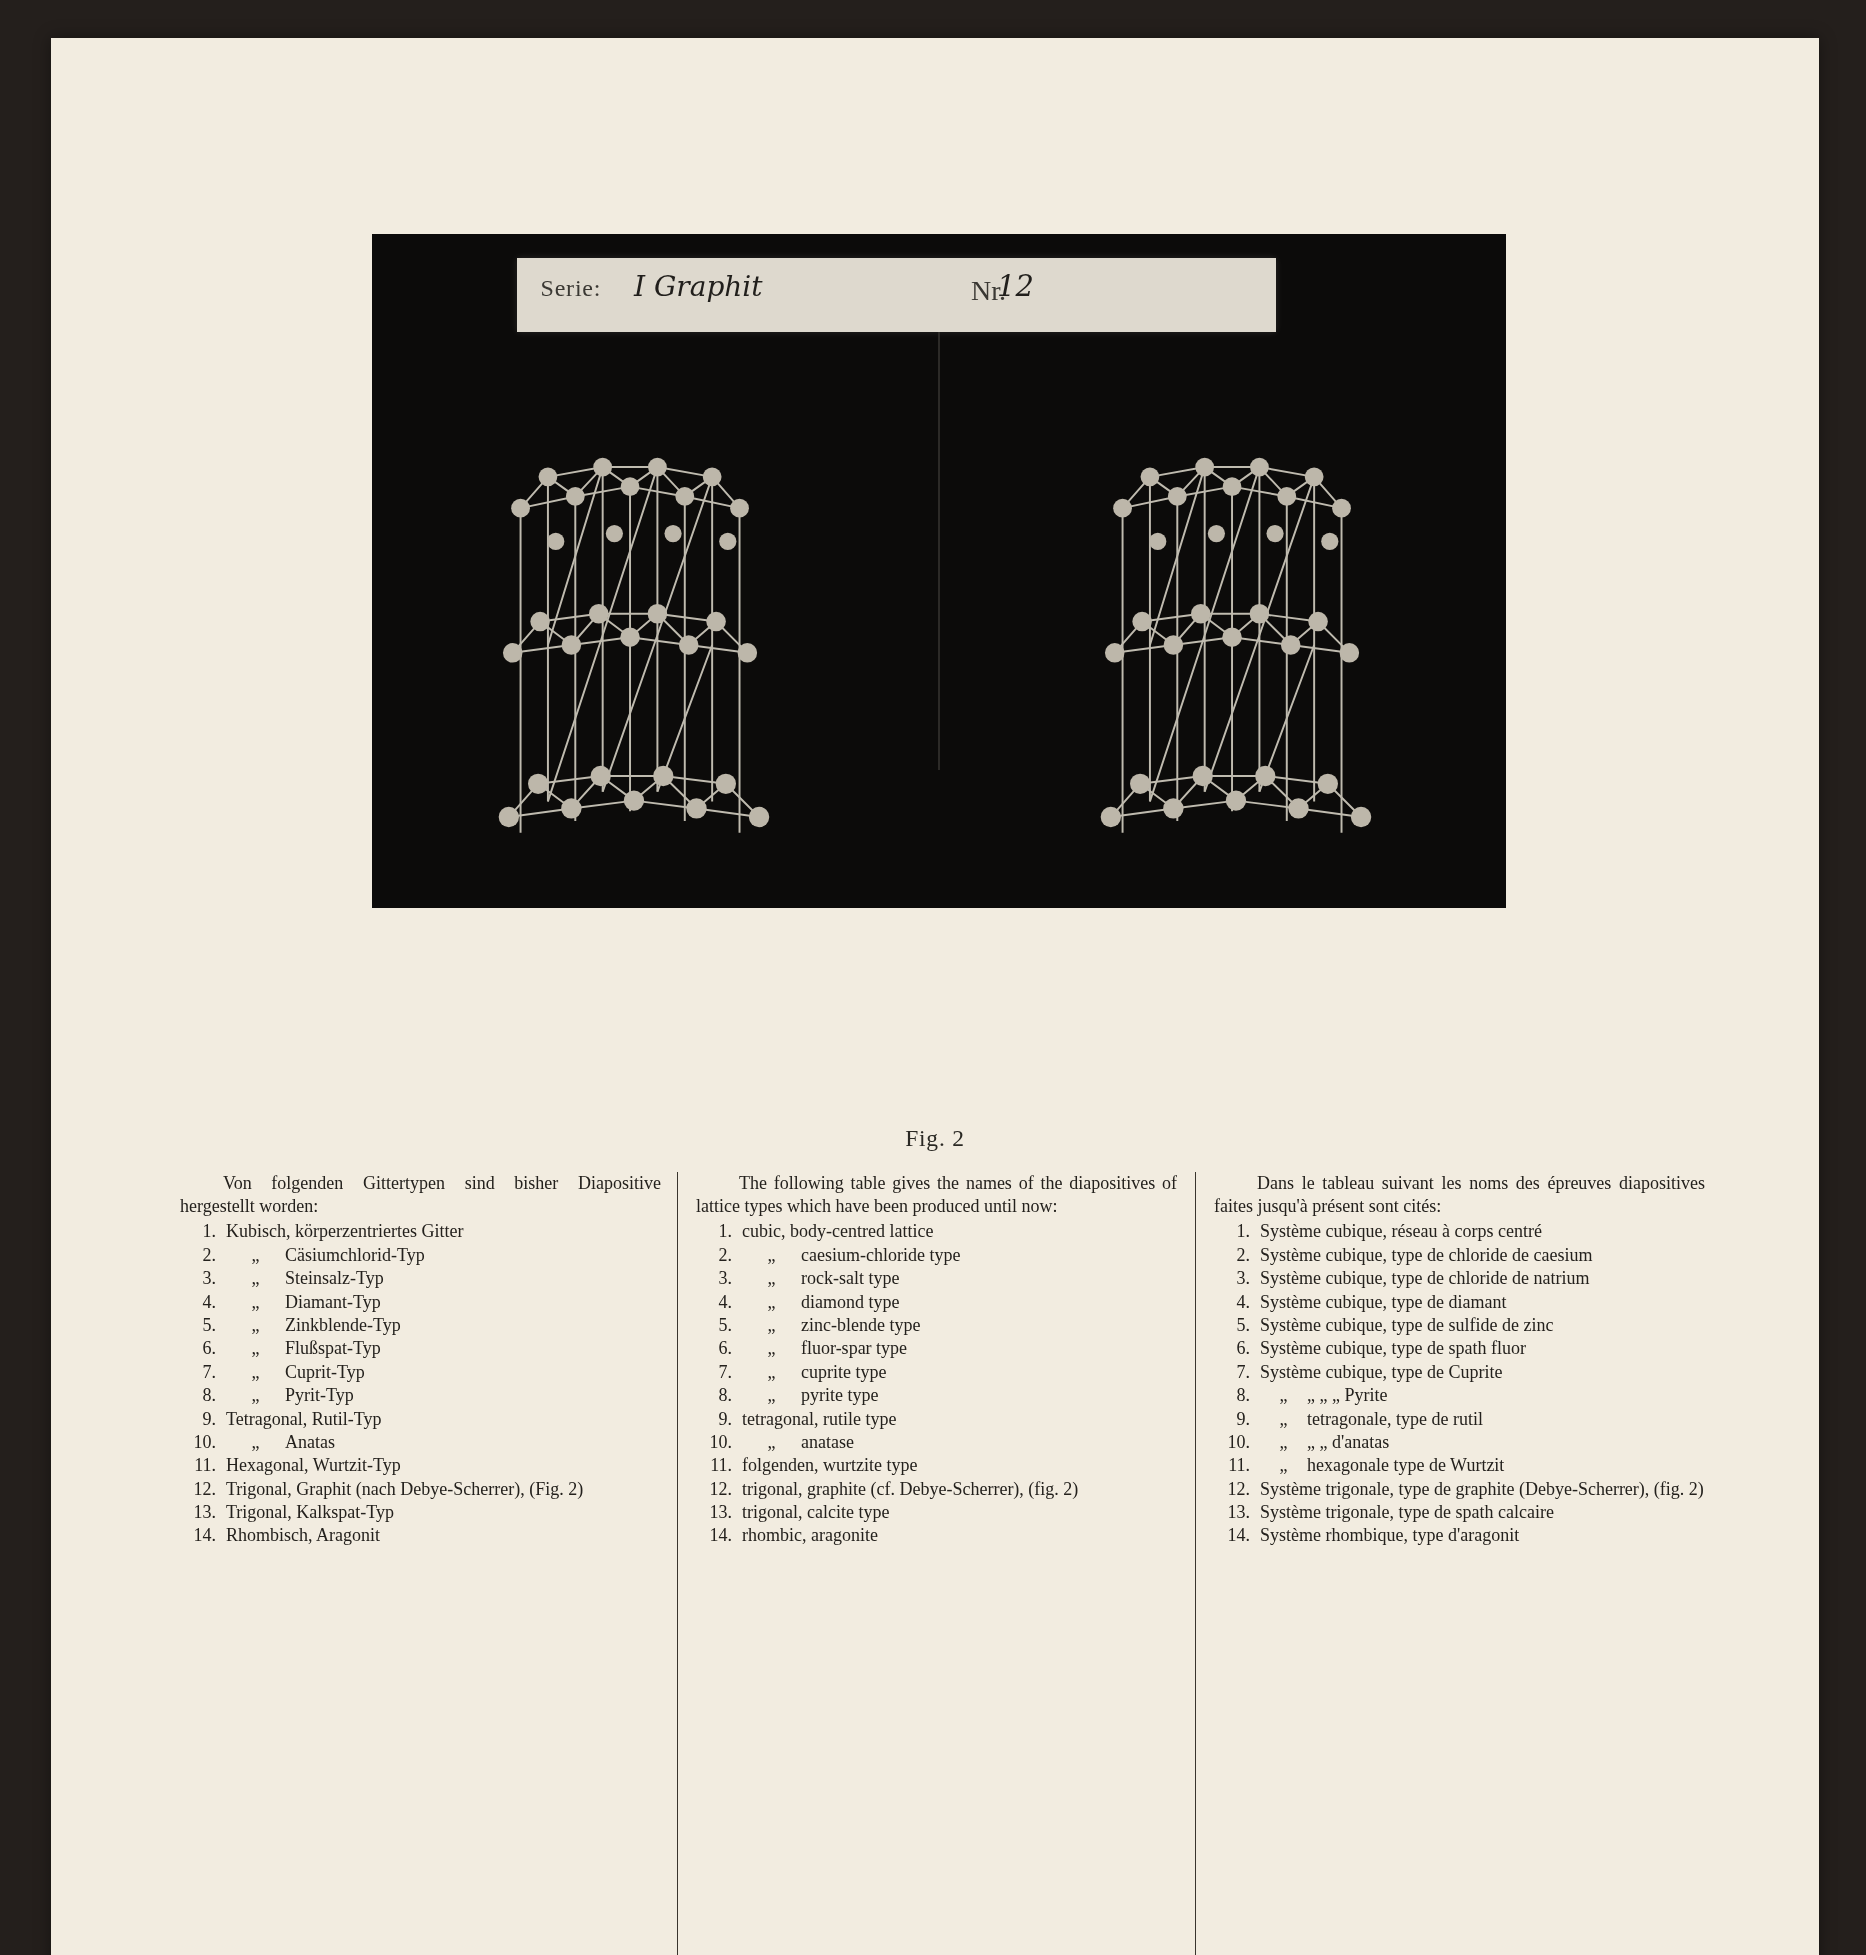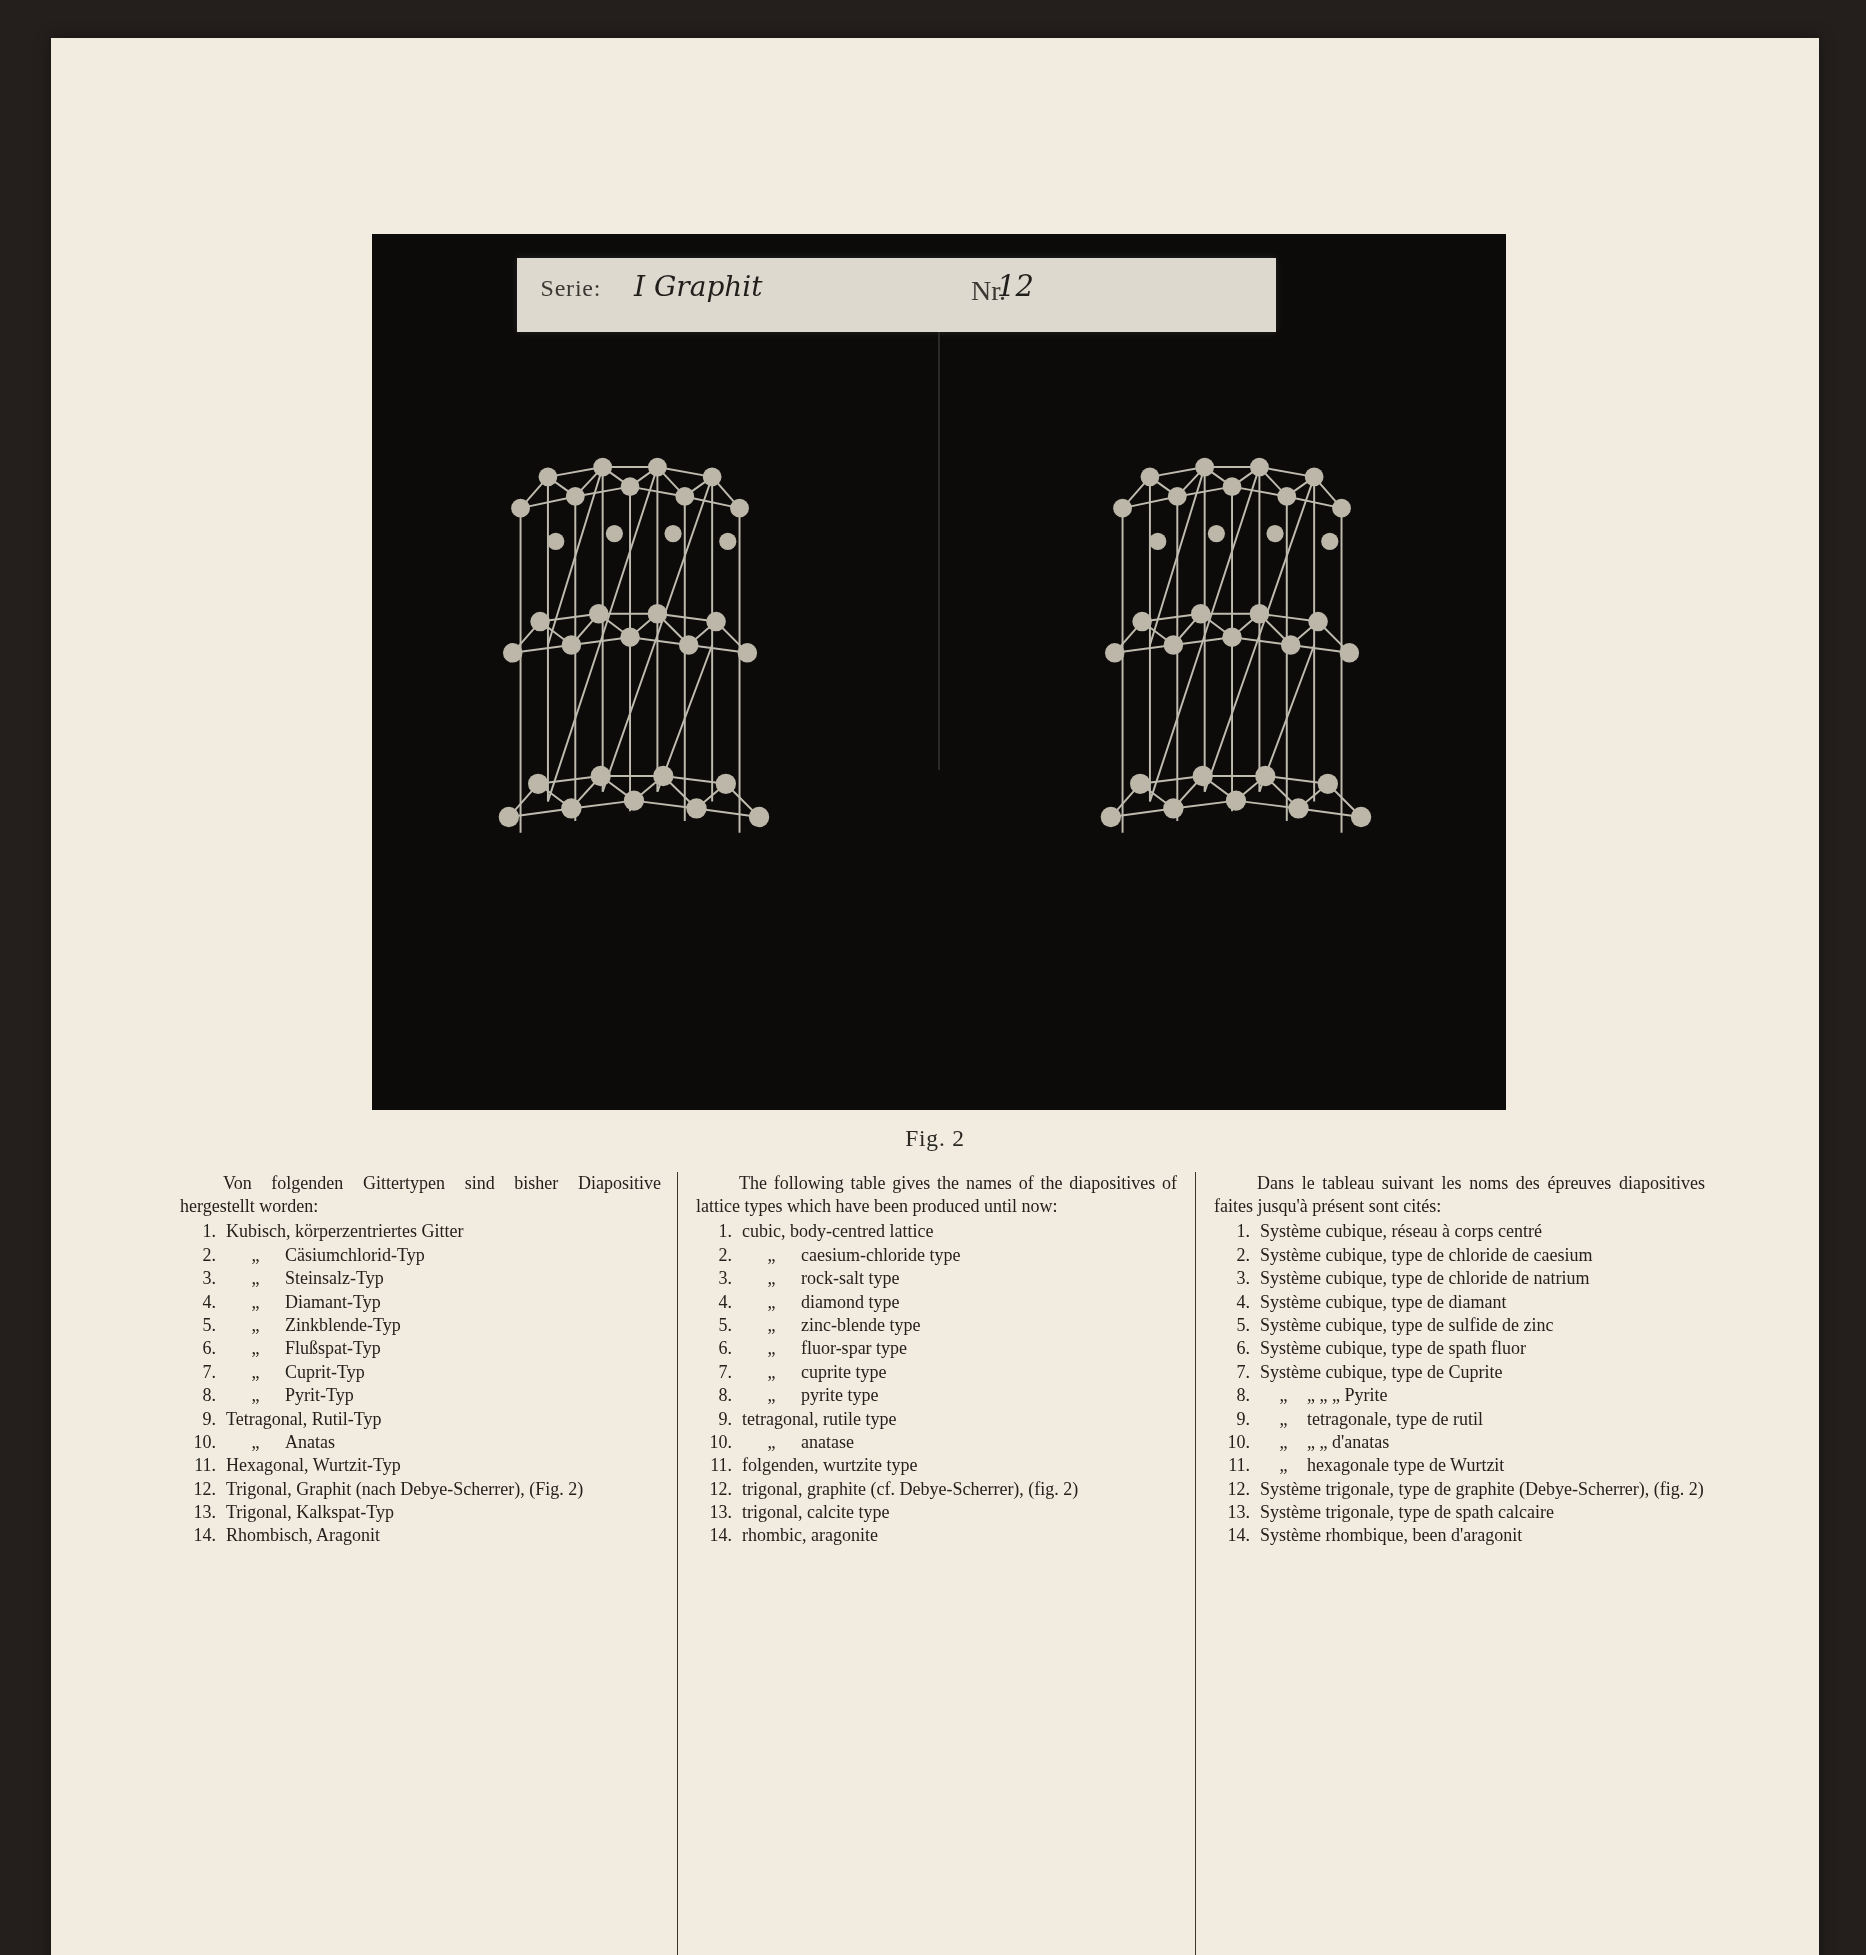--- a/index.html
+++ b/index.html
@@ -26,21 +26,21 @@
     position: absolute;
     left: 0; top: 0; right: 0; bottom: 0;
   }
 
   
   .plate {
     position: absolute;
     left: 321px;
     top: 196px;
     width: 1134px;
-    height: 876px;
+    height: 674px;
     background: #0c0b0a;
   }
   .plate-label {
     position: absolute;
     left: 145px;
     top: 23.5px;
     width: 759px;
     height: 74px;
     background: #ded9ce;
     box-shadow: 0 0 7px rgba(255,255,255,0.12);
@@ -370,20 +370,20 @@
         <li><span class="num">4.</span><span>Système cubique, type de diamant</span></li>
         <li><span class="num">5.</span><span>Système cubique, type de sulfide de zinc</span></li>
         <li><span class="num">6.</span><span>Système cubique, type de spath fluor</span></li>
         <li><span class="num">7.</span><span>Système cubique, type de Cuprite</span></li>
         <li><span class="num">8.</span><span class="dit">„</span><span>„        „      „ Pyrite</span></li>
         <li><span class="num">9.</span><span class="dit">„</span><span>tetragonale, type de rutil</span></li>
         <li><span class="num">10.</span><span class="dit">„</span><span>„          „ d'anatas</span></li>
         <li><span class="num">11.</span><span class="dit">„</span><span>hexagonale   type   de Wurtzit</span></li>
         <li><span class="num">12.</span><span>Système trigonale, type de graphite (Debye-Scherrer), (fig. 2)</span></li>
         <li><span class="num">13.</span><span>Système trigonale, type de spath calcaire</span></li>
-        <li><span class="num">14.</span><span>Système rhombique, been d'aragonit</span></li>
+        <li><span class="num">14.</span><span>Système rhombique, type d'aragonit</span></li>
       </ul>
     </div>
   </div>
 
  </div>
 </div>
 
 
 </body></html>

